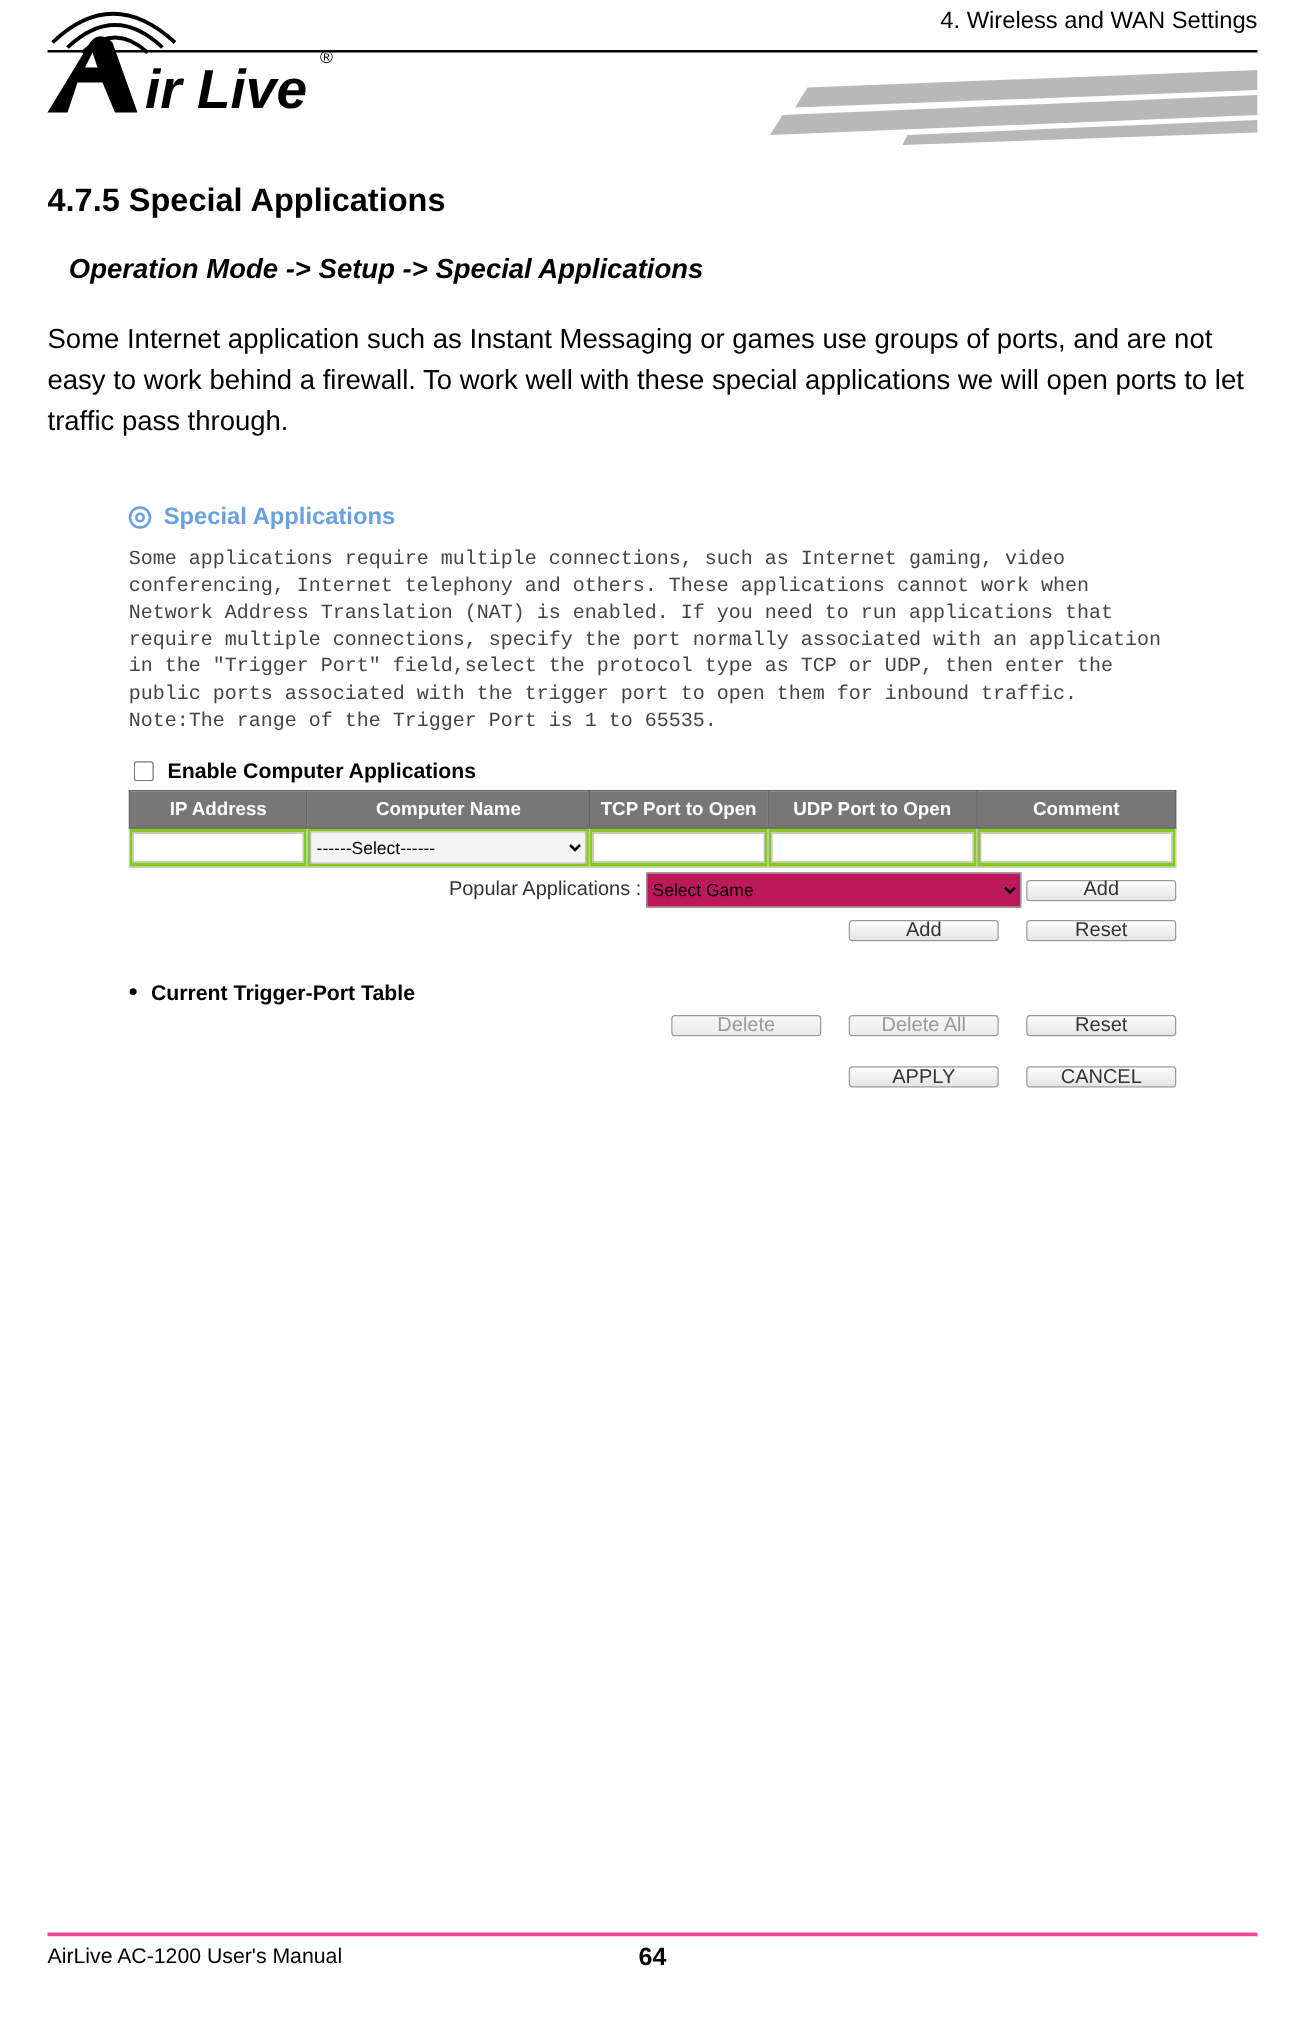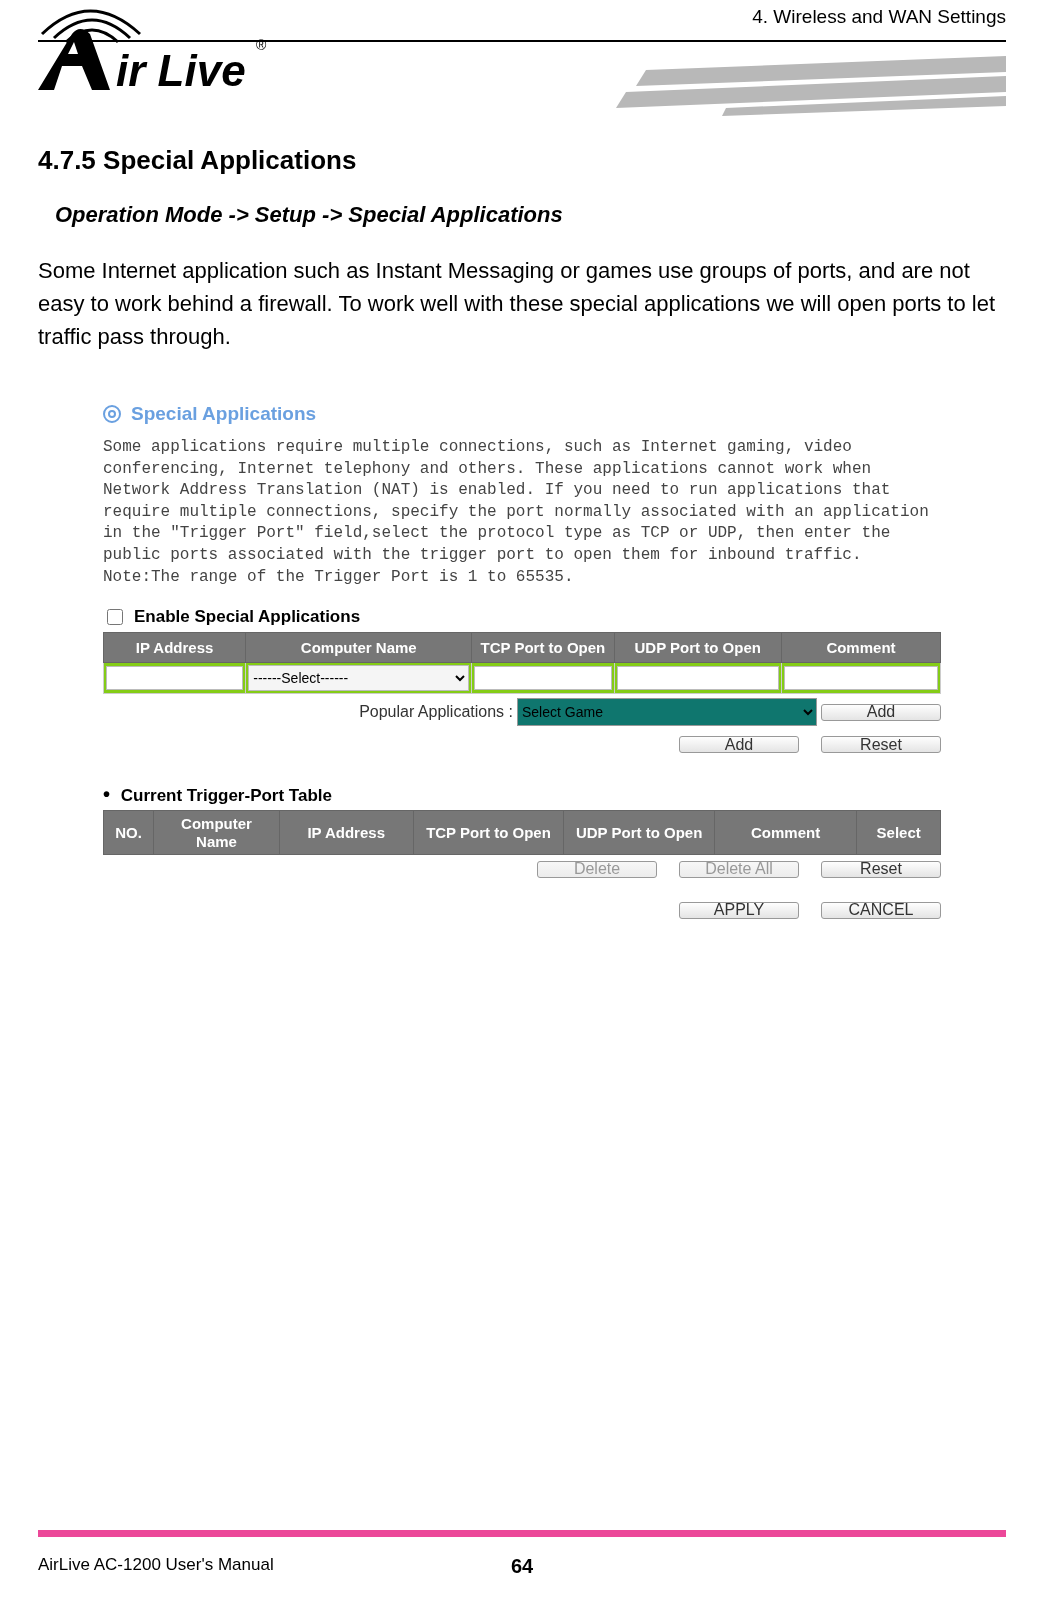--- a/index.html
+++ b/index.html
@@ -164,21 +164,21 @@
     margin-top: 4px;
     font-size: 16px;
     color: #333;
     justify-content: flex-end;
     padding-left: 4px;
   }
   .popular-row select {
     width: 300px;
     height: 28px;
     border: 1px solid #999;
-    background: #0f766e;
+    background: #be185d;
     font-size: 14px;
   }
   .btn {
     display: inline-flex;
     justify-content: center;
     align-items: center;
     min-width: 120px;
     height: 17px;
     background: linear-gradient(#fefefe, #e4e4e4);
     border: 1px solid #999;
@@ -230,22 +230,22 @@
     justify-content: flex-end;
     gap: 22px;
     margin-top: 24px;
   }
 
   .footer {
     position: absolute;
     left: 38px;
     right: 38px;
     bottom: 48px;
-    border-top: 7px solid #ec4899;
-    padding-top: 18px;
+    border-top: 3px solid #ec4899;
+    padding-top: 6px;
     font-size: 17px;
     display: flex;
     justify-content: space-between;
   }
   .footer .pn { position: absolute; left: 50%; transform: translateX(-50%); font-weight: bold; font-size: 20px; }
 </style>
 </head>
 <body>
 
 <div class="page">
@@ -283,21 +283,21 @@
 
     <div class="screenshot">
       <div class="panel-title-row">
         <span class="target-icon"></span>
         <span class="panel-title">Special Applications</span>
       </div>
       <p class="panel-desc">Some applications require multiple connections, such as Internet gaming, video conferencing, Internet telephony and others. These applications cannot work when Network Address Translation (NAT) is enabled. If you need to run applications that require multiple connections, specify the port normally associated with an application in the "Trigger Port" field,select the protocol type as TCP or UDP, then enter the public ports associated with the trigger port to open them for inbound traffic. Note:The range of the Trigger Port is 1 to 65535.</p>
 
       <div class="enable-row">
         <input type="checkbox" style="">
-        <span>Enable Special Applications</span>
+        <span>Enable Computer Applications</span>
       </div>
 
       <table class="ui-table">
         <thead>
           <tr>
             <th style="width:17%">IP Address</th>
             <th style="width:27%">Computer Name</th>
             <th style="width:17%">TCP Port to Open</th>
             <th style="width:20%">UDP Port to Open</th>
             <th style="width:19%">Comment</th>
@@ -329,33 +329,20 @@
       <div class="btn-row">
         <button class="btn">Add</button>
         <button class="btn">Reset</button>
       </div>
 
       <div class="sub-header">
         <span class="bullet">•</span>
         <span>Current Trigger-Port Table</span>
       </div>
 
-      <table class="trigger-table">
-        <thead>
-          <tr>
-            <th style="width:6%">NO.</th>
-            <th style="width:15%">Computer Name</th>
-            <th style="width:16%">IP Address</th>
-            <th style="width:18%">TCP Port to Open</th>
-            <th style="width:18%">UDP Port to Open</th>
-            <th style="width:17%">Comment</th>
-            <th style="width:10%">Select</th>
-          </tr>
-        </thead>
-      </table>
 
       <div class="trigger-btn-row">
         <button class="btn disabled">Delete</button>
         <button class="btn disabled">Delete All</button>
         <button class="btn">Reset</button>
       </div>
 
       <div class="final-btn-row">
         <button class="btn">APPLY</button>
         <button class="btn">CANCEL</button>

